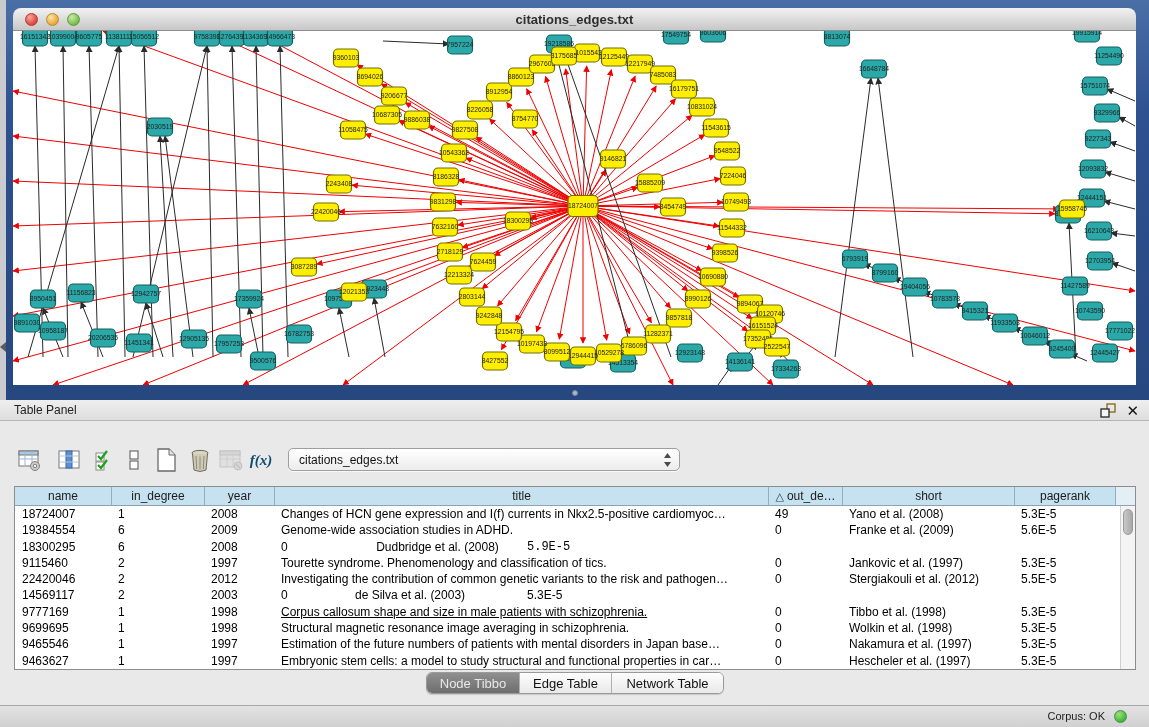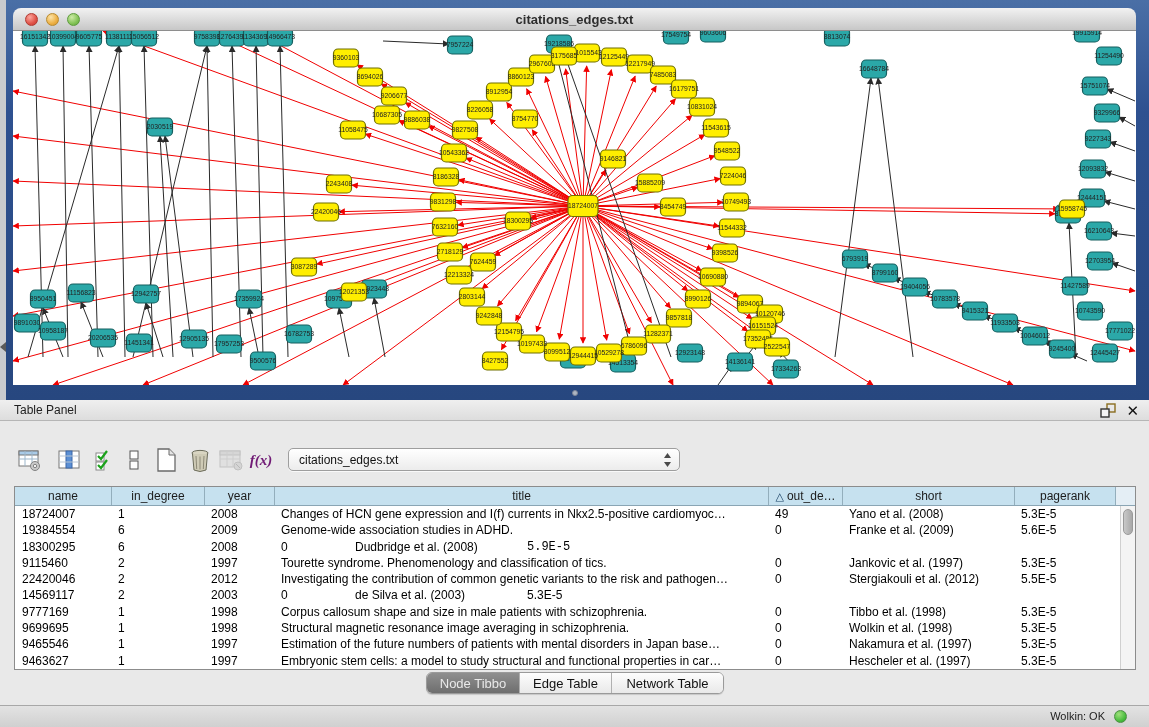--- a/index.html
+++ b/index.html
@@ -30,21 +30,21 @@
   .table-panel { position:absolute; left:0; top:400px; width:1149px; height:305px; background:#e9e9e9; }
   .panel-hdr { position:absolute; left:0; top:0; width:100%; height:21px;
     background:linear-gradient(#efefef,#dddddd); border-bottom:1px solid #b6b6b6;
     display:flex; align-items:center; }
   .panel-title { margin-left:14px; font-size:12px; color:#222; }
   .panel-hdr-icons { position:absolute; right:10px; top:2px; display:flex; gap:10px; align-items:center; }
   .close-x { font-size:15px; font-weight:bold; color:#111; line-height:16px; cursor:default; }
 
   .toolbar { position:absolute; left:0; top:21px; width:100%; height:58px; }
   .tb-btn { position:absolute; top:26px; width:26px; height:26px; display:flex; align-items:center; justify-content:center; }
-  .fx { font-family:"Liberation Serif","DejaVu Serif",serif; font-style:italic; font-weight:bold; font-size:15px; color:#701a75; }
+  .fx { font-family:"Liberation Serif","DejaVu Serif",serif; font-style:italic; font-weight:bold; font-size:15px; color:#0c4a6e; }
   .net-select { position:absolute; left:288px; top:27px; width:392px; height:23px;
     border:1px solid #9e9e9e; border-radius:5px; background:linear-gradient(#ffffff,#ececec);
     display:flex; align-items:center; font-size:12px; color:#111; padding-left:10px;
     box-shadow:0 1px 0 rgba(255,255,255,.7); }
   .sel-arrows { position:absolute; right:7px; top:3px; }
 
   .tbl { position:absolute; left:14px; top:86px; width:1122px; height:184px; background:#fff;
     border:1px solid #8c8c8c; overflow:hidden; }
   .tbl-hdr { display:flex; height:19px; background:#c6e1ef; border-bottom:1px solid #8aa5b4; }
   .tbl-hdr .th { font-size:12px; color:#1c1c1c; text-align:center; line-height:18px;
@@ -569,21 +569,21 @@
             <div class="td" style="width: 494px;">Genome-wide association studies in ADHD.</div>
             <div class="td" style="width: 74px;">0</div>
             <div class="td" style="width: 172px;">Franke et al. (2009)</div>
             <div class="td" style="width: 101px;">5.6E-5</div>
           </div>
           <div class="tr">
             <div class="td" style="width: 96px;">18300295</div>
             <div class="td" style="width: 93px;">6</div>
             <div class="td" style="width: 70px;">2008</div>
             <div class="td" style="width: 74px;">0</div>
-            <div class="td" style="width: 172px;">Dudbridge et al. (2008)</div>
+            <div class="td" style="width: 172px; text-align: center;">Dudbridge et al. (2008)</div>
             <div class="td" style="width: 101px; font-family: Liberation Mono, monospace;">5.9E-5</div>
           </div>
           <div class="tr">
             <div class="td" style="width: 96px;">9115460</div>
             <div class="td" style="width: 93px;">2</div>
             <div class="td" style="width: 70px;">1997</div>
             <div class="td" style="width: 494px;">Tourette syndrome. Phenomenology and classification of tics.</div>
             <div class="td" style="width: 74px;">0</div>
             <div class="td" style="width: 172px;">Jankovic et al. (1997)</div>
             <div class="td" style="width: 101px;">5.3E-5</div>
@@ -602,21 +602,21 @@
             <div class="td" style="width: 93px;">2</div>
             <div class="td" style="width: 70px;">2003</div>
             <div class="td" style="width: 74px;">0</div>
             <div class="td" style="width: 172px;">de Silva et al. (2003)</div>
             <div class="td" style="width: 101px;">5.3E-5</div>
           </div>
           <div class="tr">
             <div class="td" style="width: 96px;">9777169</div>
             <div class="td" style="width: 93px;">1</div>
             <div class="td" style="width: 70px;">1998</div>
-            <div class="td" style="width: 494px;">Corpus callosum shape and size in male patients with schizophrenia.</div>
+            <div class="td" style="width: 494px; text-decoration: underline;">Corpus callosum shape and size in male patients with schizophrenia.</div>
             <div class="td" style="width: 74px;">0</div>
             <div class="td" style="width: 172px;">Tibbo et al. (1998)</div>
             <div class="td" style="width: 101px;">5.3E-5</div>
           </div>
           <div class="tr">
             <div class="td" style="width: 96px;">9699695</div>
             <div class="td" style="width: 93px;">1</div>
             <div class="td" style="width: 70px;">1998</div>
             <div class="td" style="width: 494px;">Structural magnetic resonance image averaging in schizophrenia.</div>
             <div class="td" style="width: 74px;">0</div>
@@ -648,16 +648,16 @@
     </div>
 
     <div class="tabbar" id="tabbar">
         <div class="seg sel" style="width: 92px;">Node Tibbo</div>
         <div class="seg" style="width: 92px;">Edge Table</div>
         <div class="seg" style="width: 112px;">Network Table</div>
       </div>
   </div>
 
   <div class="statusbar">
-    <span class="mem">Wolkin: OK</span>
+    <span class="mem">Corpus: OK</span>
     <span class="mem-dot"></span>
   </div>
 </div>
 
 </body></html>

